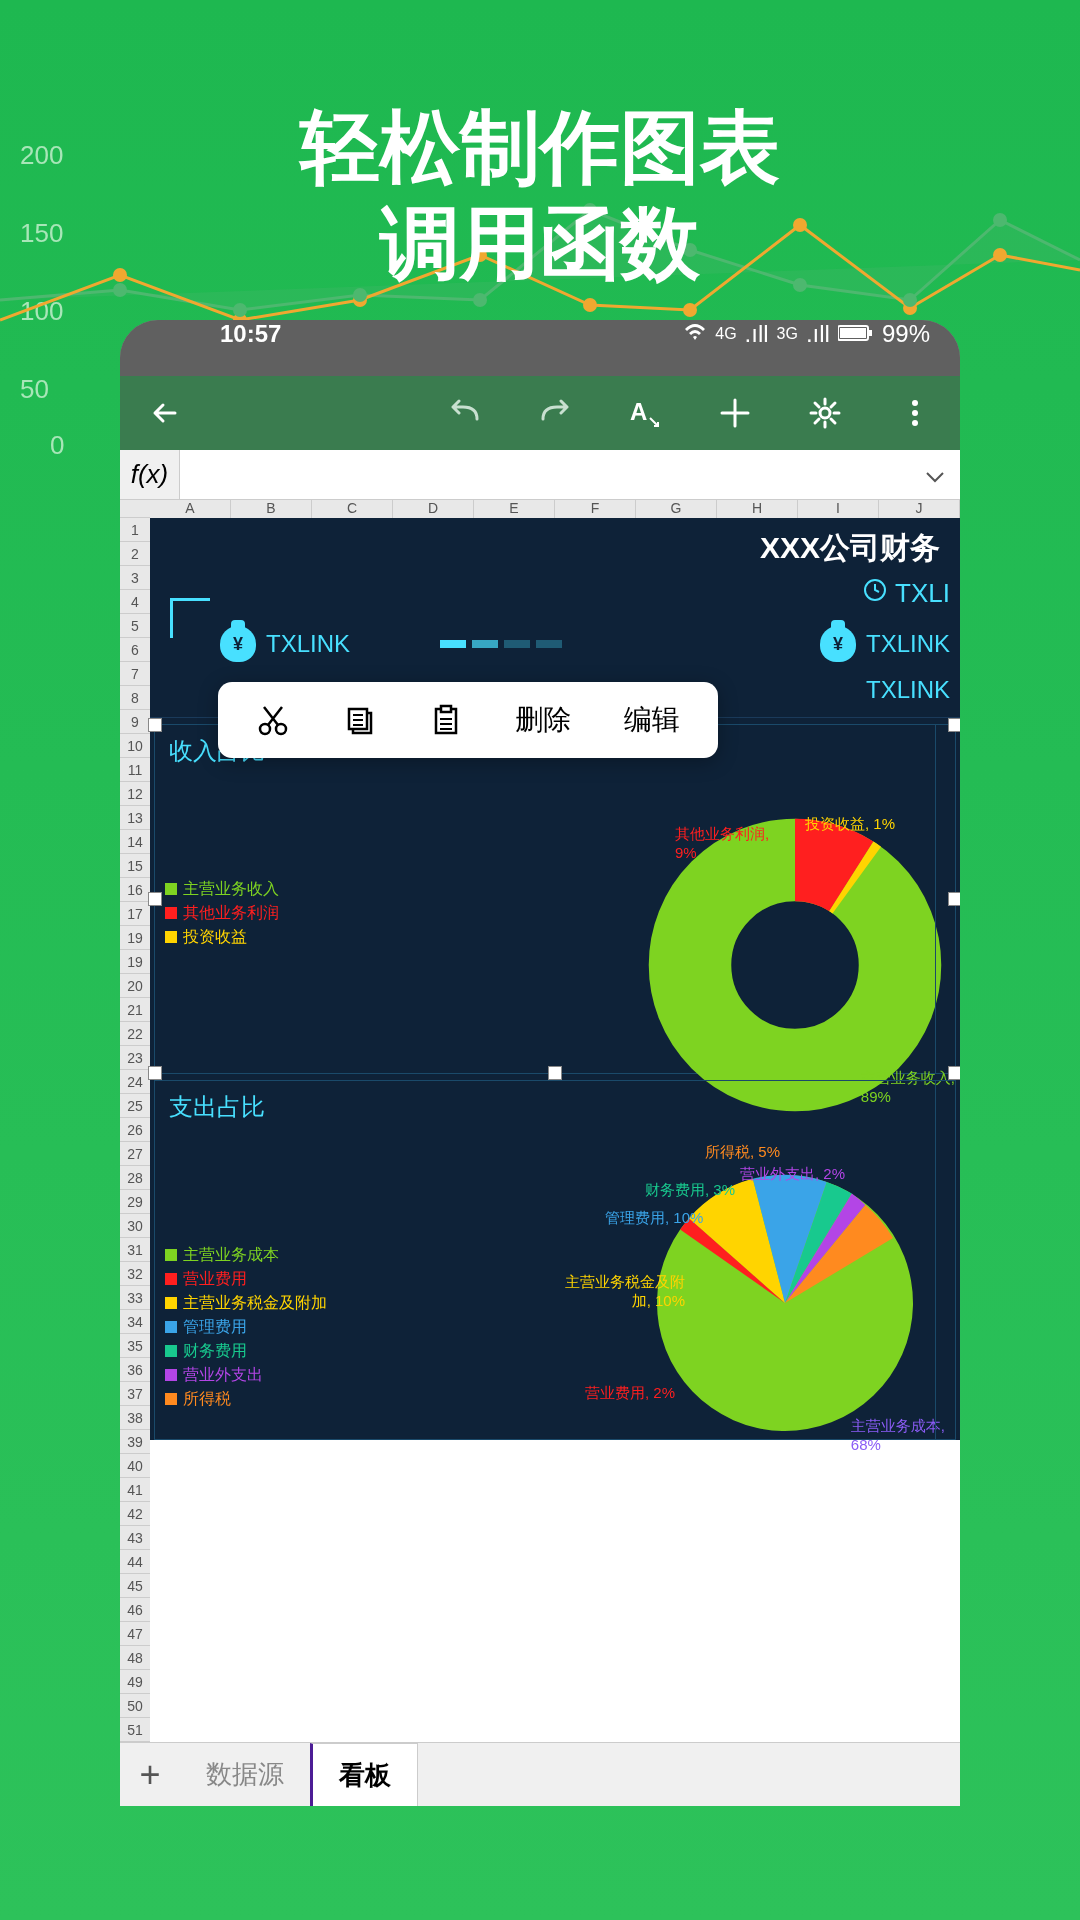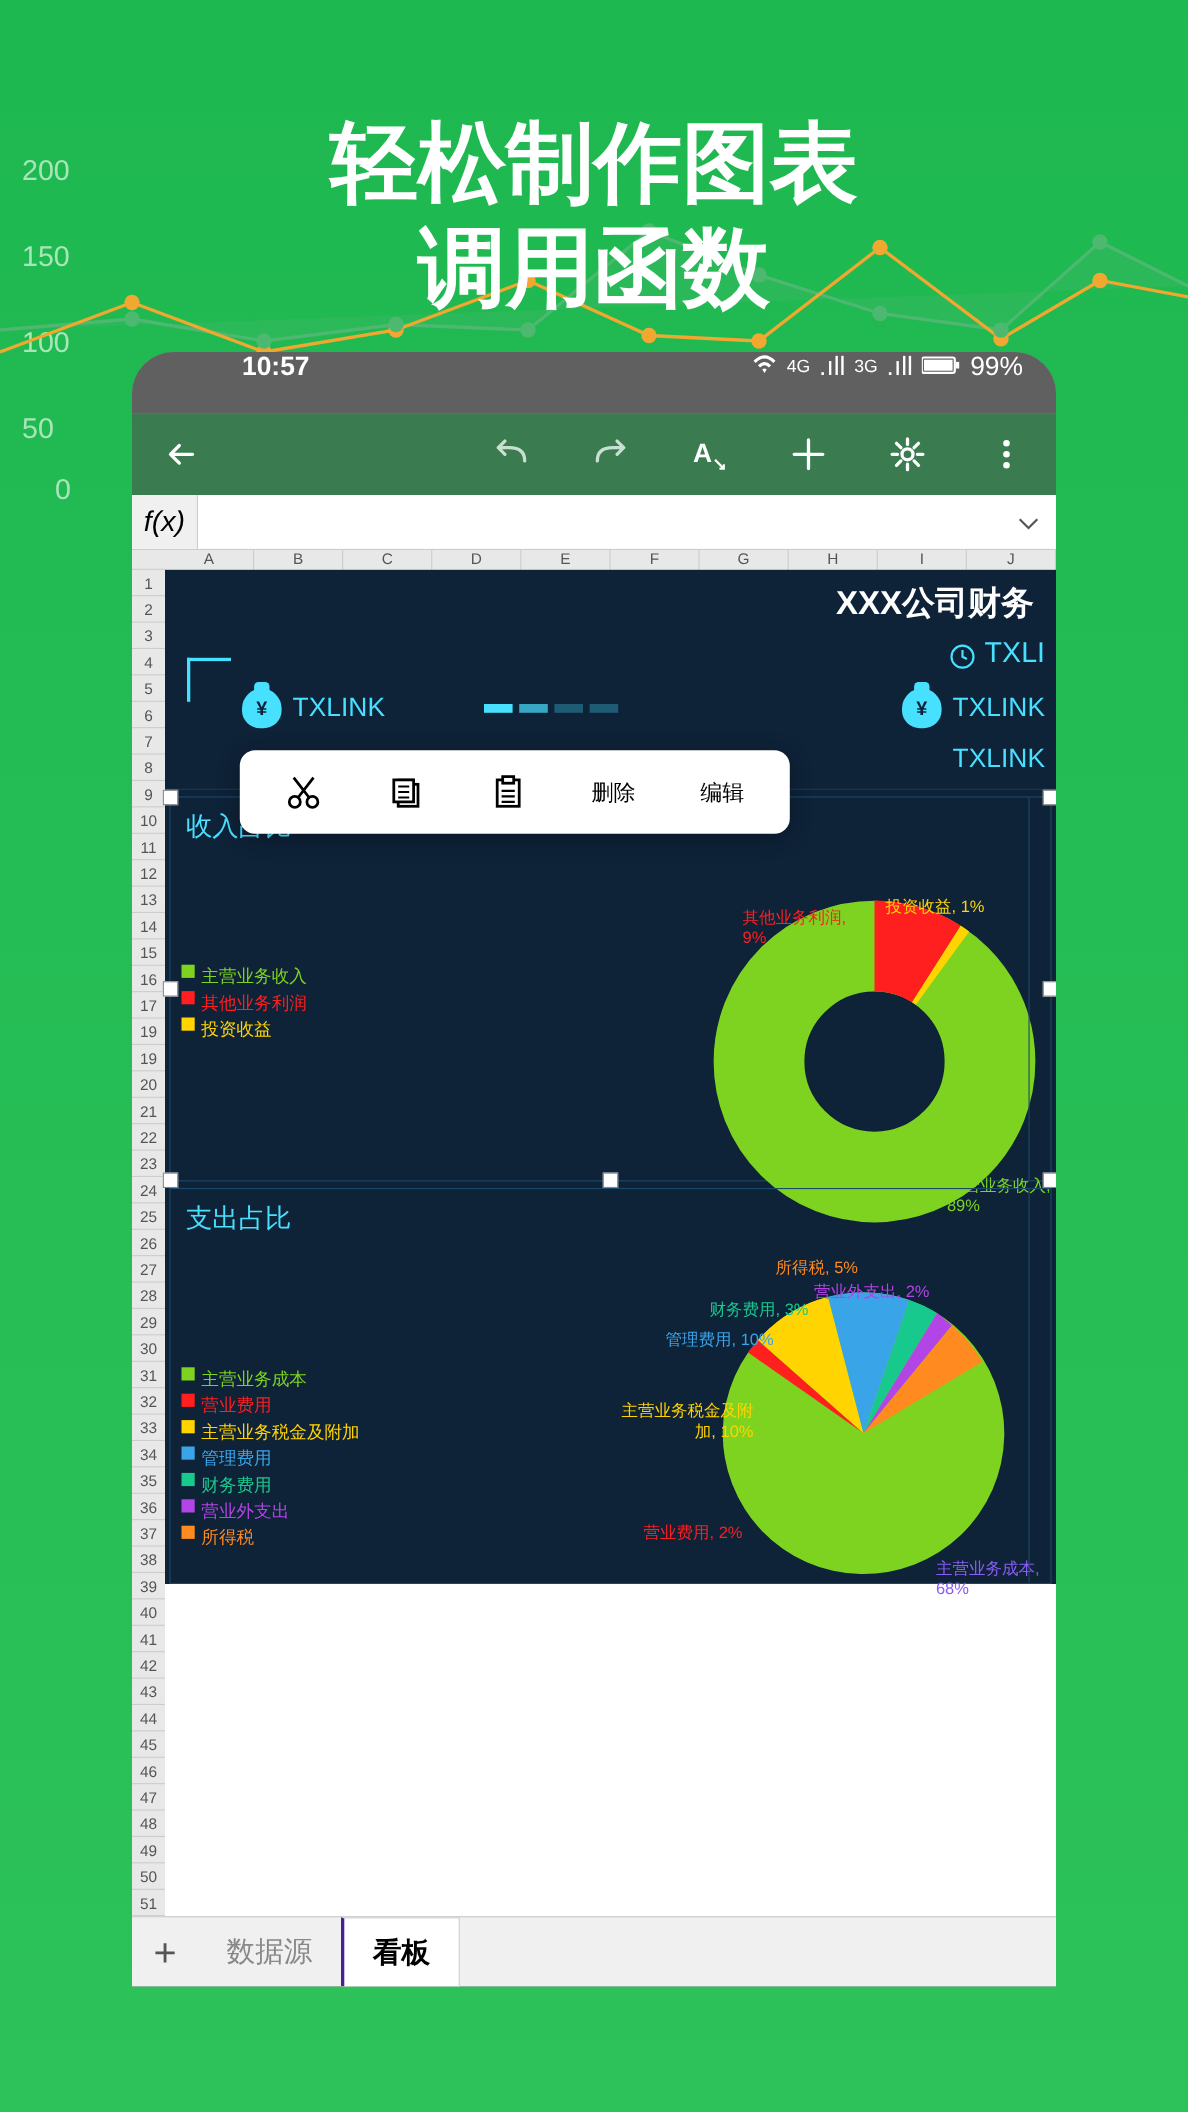--- a/index.html
+++ b/index.html
@@ -98,21 +98,21 @@
 .panel-top {
   height: 200px;
   position: relative;
   border-bottom: 1px solid #1a3a5a;
 }
 .corner-tl { position: absolute; top: 80px; left: 20px; width: 40px; height: 40px; border-top: 3px solid #48e0ff; border-left: 3px solid #48e0ff; }
 .header-title {
   position: absolute; top: 10px; right: 20px;
   color: #fff; font-size: 30px; font-weight: 600;
 }
-.tx-right { position: absolute; top: 60px; right: 10px; color: #48e0ff; font-size: 26px; display:flex; align-items:flex-end; gap:8px; }
+.tx-right { position: absolute; top: 60px; right: 10px; color: #48e0ff; font-size: 26px; display:flex; align-items:flex-start; gap:8px; }
 .tx-badge {
   display: flex; align-items: center; gap: 10px;
   color: #48e0ff; font-size: 24px;
 }
 .tx-badge .moneybag {
   width: 36px; height: 36px; background: #48e0ff; border-radius: 50% 50% 45% 45%;
   display: flex; align-items: center; justify-content: center;
   color: #0e2238; font-size: 18px; font-weight: bold;
   position: relative;
 }
@@ -129,32 +129,32 @@
   width: 500px; height: 76px;
   background: #fff;
   border-radius: 14px;
   box-shadow: 0 4px 20px rgba(0,0,0,0.3);
   display: flex;
   align-items: center;
   justify-content: space-around;
   padding: 0 12px;
   z-index: 10;
 }
-.ctxmenu .citem { font-size: 20px; color: #000; display:flex; align-items:center; }
+.ctxmenu .citem { font-size: 28px; color: #000; display:flex; align-items:center; }
 .chartbox {
   border: 1px solid #1a4a6a;
   margin: 6px 4px;
   position: relative;
 }
 .chartbox.selected { }
 .handle { position: absolute; width: 14px; height: 14px; background: #fff; border:1px solid #888; }
 .chart-title { color: #48e0ff; font-size: 24px; padding: 10px 14px; }
 .donut-wrap { display:flex; padding: 10px; gap: 10px; }
 .legend { font-size: 16px; line-height: 1.5; padding-top: 90px; }
-.legend div { display:flex; align-items:flex-start; gap:6px; color: var(--c); }
+.legend div { display:flex; align-items:center; gap:6px; color: var(--c); }
 .legend .sw { width:12px; height:12px; background: var(--c); display:inline-block; }
 .donut {
   position: relative;
   width: 340px; height: 340px;
   margin-left: auto;
 }
 .sheet-tabs {
   height: 64px;
   background: #f0f0f0;
   display: flex;

